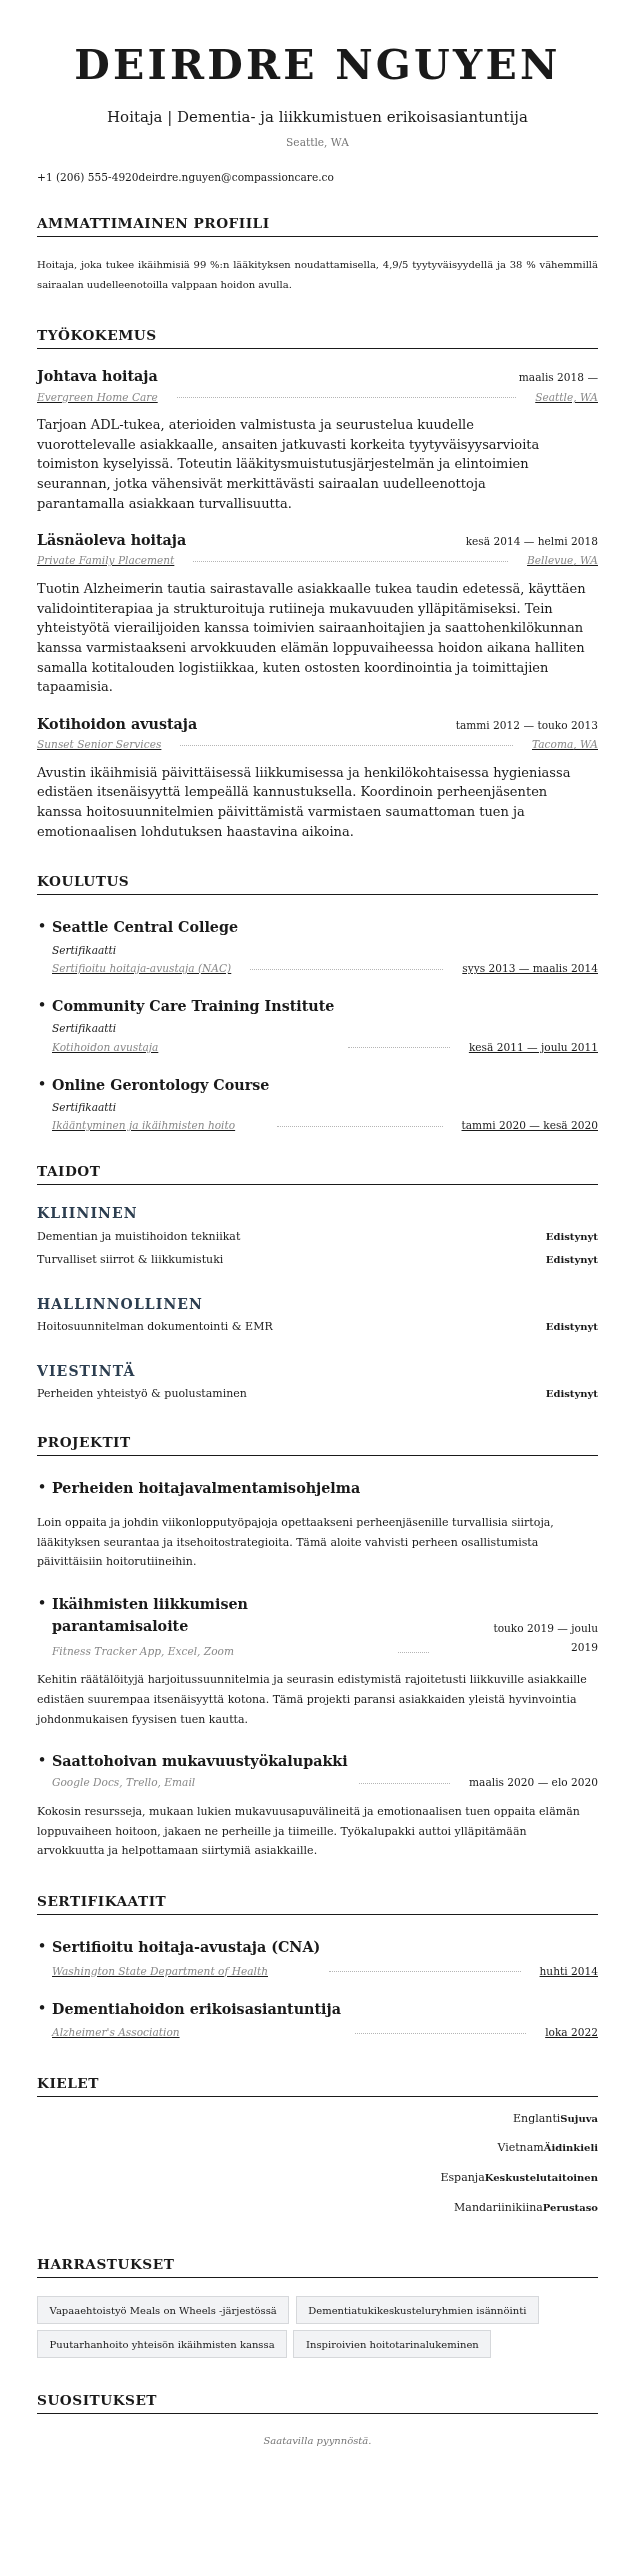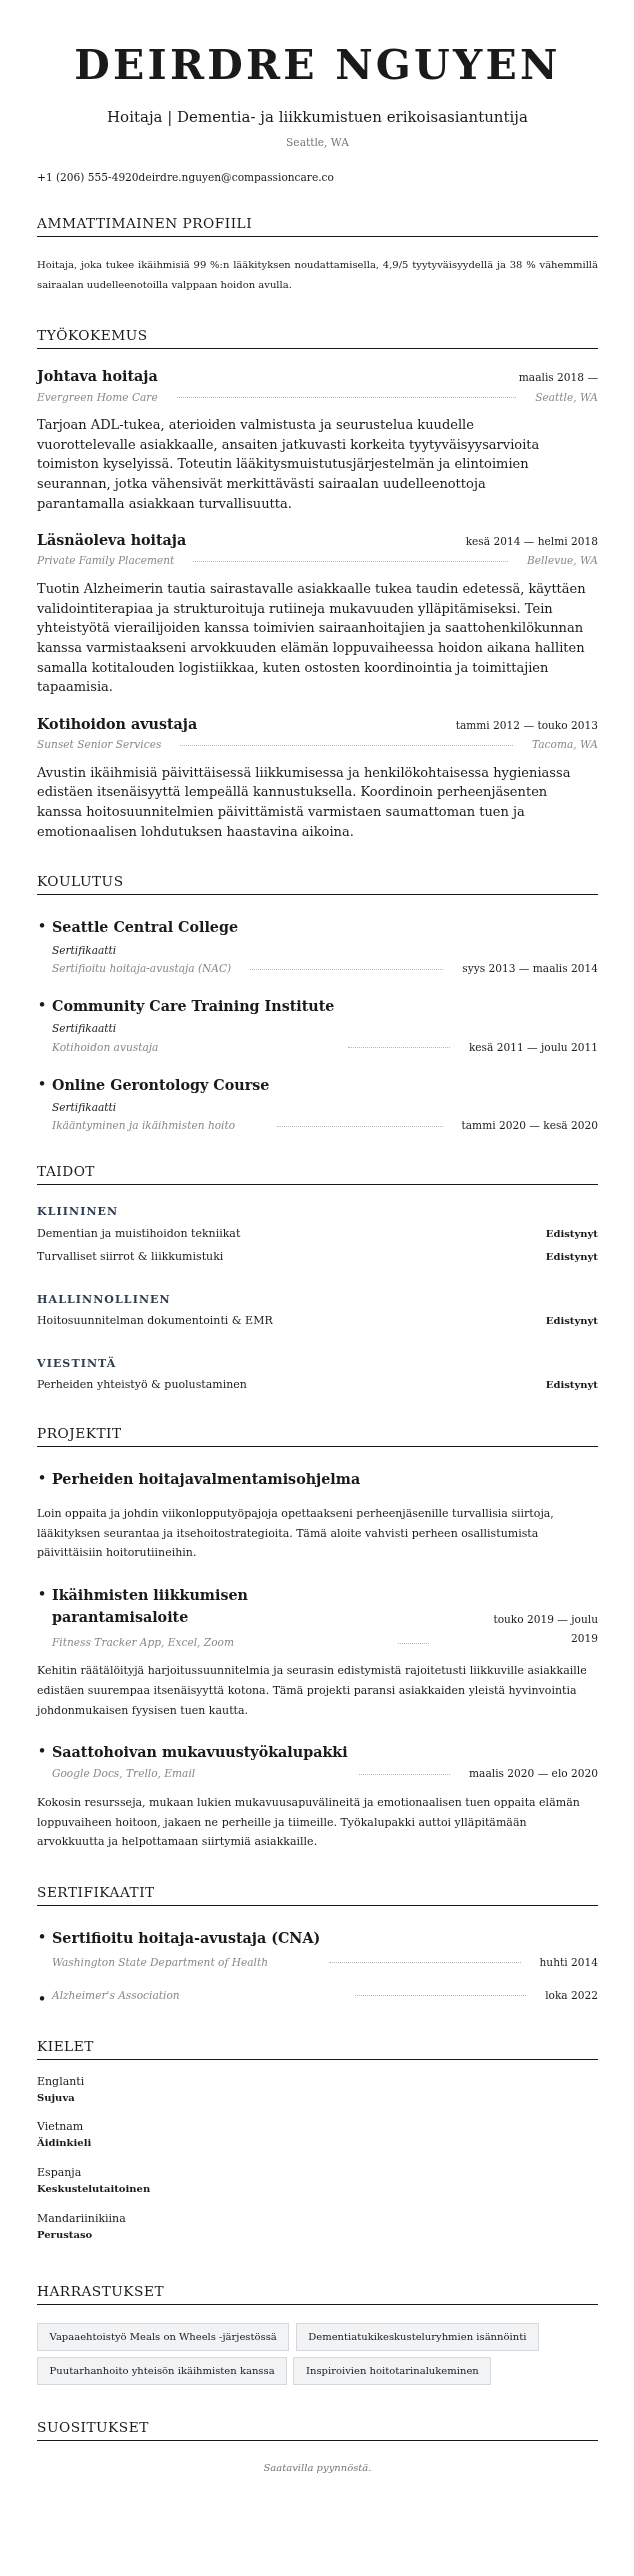--- a/index.html
+++ b/index.html
@@ -4,40 +4,40 @@
 <style>
   html, body { margin: 0; padding: 0; background: #ffffff; }
   body { width: 635px; font-family: "DejaVu Serif", serif; color: #1a1a1a; }
   .page { width: 561px; margin: 0 auto; padding: 42px 0 53px 0; box-sizing: content-box; }
   .header { text-align: center; }
   .name { font-size: 41px; font-weight: bold; letter-spacing: 3.2px; margin: 0; line-height: 1.15; }
   .headline { font-size: 15px; margin-top: 19px; }
   .location { font-size: 10.6px; color: #777777; margin-top: 9.5px; }
   .contact { display: flex; justify-content: flex-start; font-size: 10.6px; margin-top: 23px; }
   .section { margin-top: 32px; }
-  .section-title { font-size: 13.7px; font-weight: normal; letter-spacing: 0.5px; margin: 0; padding-bottom: 5.3px; border-bottom: 1.1px solid #1a1a1a; }
+  .section-title { font-size: 13.7px; font-weight: bold; letter-spacing: 0.5px; margin: 0; padding-bottom: 5.3px; border-bottom: 1.1px solid #1a1a1a; }
   .profile-text { font-size: 10px; line-height: 20px; text-align: justify; margin-top: 18px; }
   .job { margin-top: 19px; }
   .row { display: flex; align-items: baseline; justify-content: space-between; }
   .job-title { font-size: 14.3px; font-weight: bold; }
   .dates { font-size: 10.6px; }
-  .sub { display: flex; align-items: flex-end; margin-top: 6.3px; }
+  .sub { display: flex; align-items: flex-end; margin-top: 6.3px; text-decoration: underline; }
   .sub .left { font-style: italic; color: #888888; font-size: 10.6px; white-space: nowrap; }
   .sub .leader { flex: 1; border-bottom: 0.5px dotted #b5b5b5; margin: 0 19px 4.2px 19px; height: 0.5px; }
   .sub .right { font-size: 10.6px; white-space: nowrap; }
   .sub .right.loc { font-style: italic; color: #888888; }
   .desc { font-size: 13px; line-height: 19.6px; margin-top: 12.7px; width: 529px; }
   .bullet-item { margin-top: 21px; padding-left: 15px; position: relative; }
   .bullet-item .dot { position: absolute; left: 1.1px; top: 2.1px; font-size: 12.7px; font-weight: bold; }
   .bullet-title { font-size: 14.3px; font-weight: bold; line-height: 22px; }
   .degree { font-size: 10.6px; font-style: italic; margin-top: 5.3px; }
-  .skill-cat { font-size: 11px; font-weight: bold; color: #2c3e50; letter-spacing: 1.1px; margin-top: 20px; }
+  .skill-cat { font-size: 14px; font-weight: bold; color: #2c3e50; letter-spacing: 1.1px; margin-top: 20px; }
   .skill-row { display: flex; justify-content: space-between; font-size: 11px; margin-top: 7.4px; line-height: 16px; }
   .level { font-weight: bold; font-size: 10px; }
-  .lang-row { display: flex; justify-content: flex-end; font-size: 11px; line-height: 16px; margin-top: 13.7px; flex-direction: column; }
+  .lang-row { display: flex; justify-content: flex-end; font-size: 11px; line-height: 16px; margin-top: 13.7px; }
   .chips { display: flex; flex-wrap: wrap; gap: 6.3px 6.3px; margin-top: 18px; }
   .chip { background: #f2f3f5; border: 0.5px solid #d6d8db; padding: 7.4px 11.6px; font-size: 10px; }
   .refs { text-align: center; font-style: italic; color: #777777; font-size: 10px; margin-top: 21px; }
   .proj-sub { display: flex; align-items: flex-end; margin-top: 4.2px; }
   .proj-sub .left { font-style: italic; color: #888888; font-size: 10.6px; white-space: nowrap; }
   .proj-sub .leader { flex: 1; border-bottom: 0.5px dotted #b5b5b5; margin: 0 19px 4.2px 19px; }
   .proj-sub .right { font-size: 10.6px; text-align: right; }
   .narrow-right { width: 116px; }
   .proj-desc { font-size: 11px; line-height: 19.6px; margin-top: 13.7px; margin-left: -15px; width: 550px; }
 </style>
@@ -207,20 +207,21 @@
       <div class="bullet-title">Sertifioitu hoitaja-avustaja (CNA)</div>
       <div class="sub">
         <span class="left">Washington State Department of Health</span>
         <span class="leader" style="margin-left:61px"></span>
         <span class="right">huhti 2014</span>
       </div>
     </div>
 
     <div class="bullet-item">
       <span class="dot">•</span>
+      <div class="bullet-title">Dementiahoidon erikoisasiantuntija</div>
       <div class="sub">
         <span class="left">Alzheimer's Association</span>
         <span class="leader" style="margin-left:175px"></span>
         <span class="right">loka 2022</span>
       </div>
     </div>
   </div>
 
   <div class="section" style="margin-top:37px">
     <h2 class="section-title">KIELET</h2>

